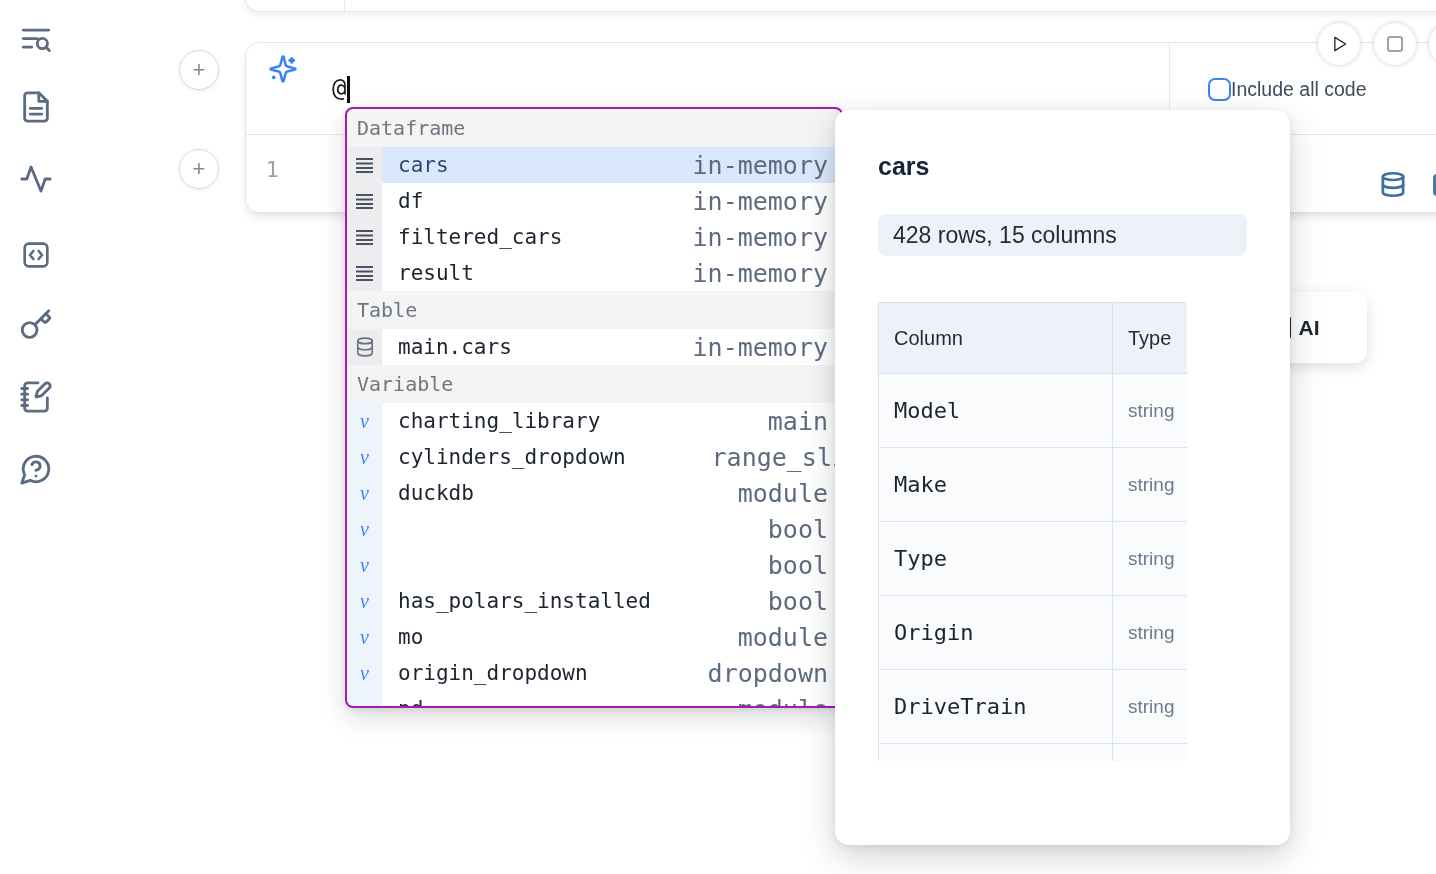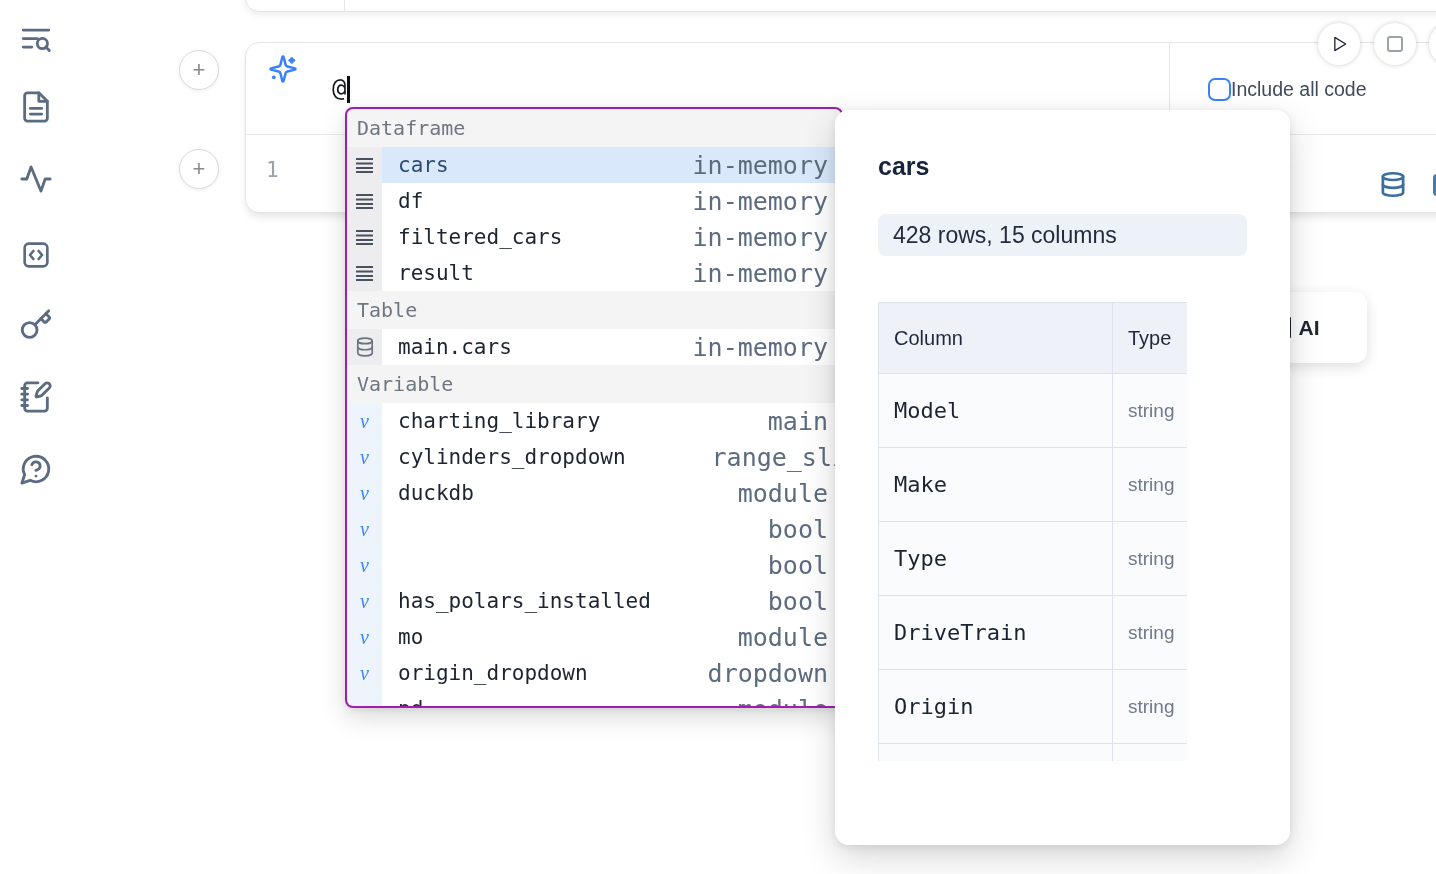--- a/index.html
+++ b/index.html
@@ -366,25 +366,25 @@
           </tr>
           <tr>
             <td class="col-name">Make</td>
             <td class="col-type">string</td>
           </tr>
           <tr>
             <td class="col-name">Type</td>
             <td class="col-type">string</td>
           </tr>
           <tr>
+            <td class="col-name">Origin</td>
+            <td class="col-type">string</td>
+          </tr>
+          <tr>
             <td class="col-name">DriveTrain</td>
-            <td class="col-type">string</td>
-          </tr>
-          <tr>
-            <td class="col-name">Origin</td>
             <td class="col-type">string</td>
           </tr>
           <tr>
             <td class="col-name"></td>
             <td class="col-type"></td>
           </tr>
         </tbody>
     </table>
   </div>
 </div>

